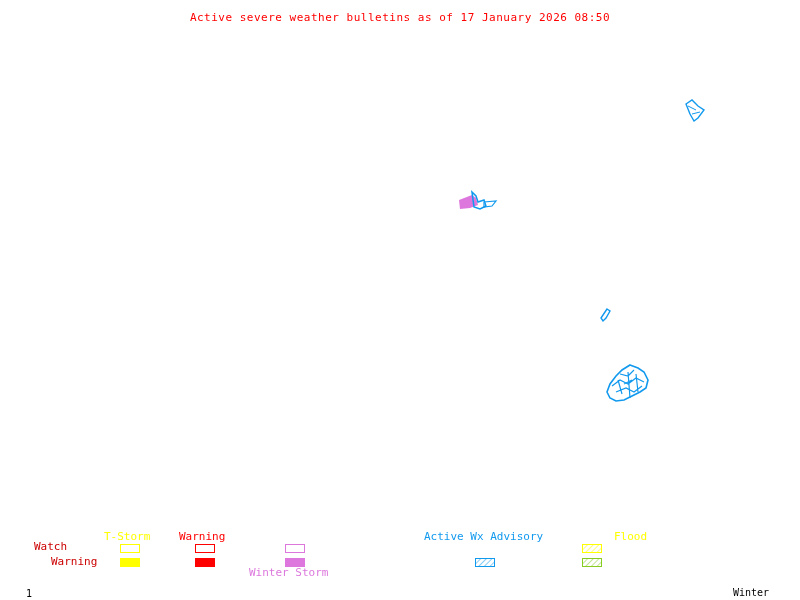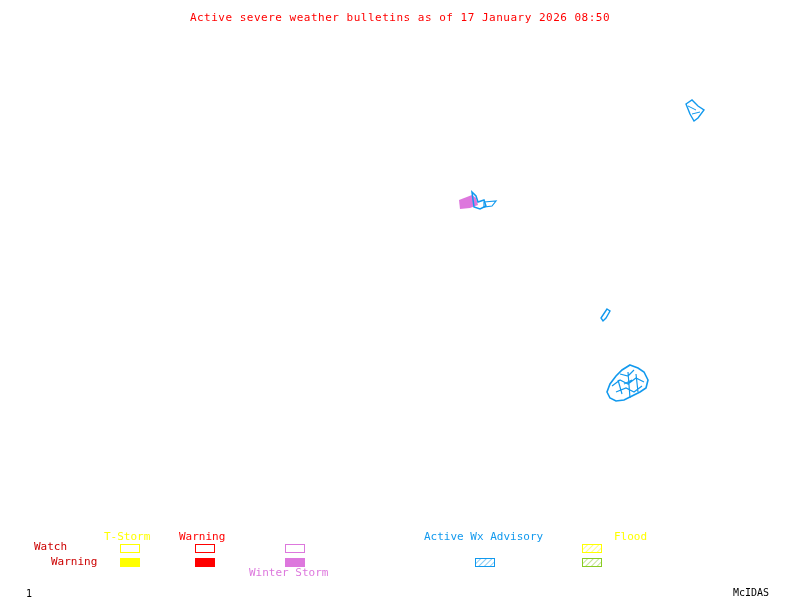--- a/index.html
+++ b/index.html
@@ -74,13 +74,13 @@
 <div class="swatch" style="left:195px;top:558px;background:#ff0000;"></div>
 <div class="swatch" style="left:285px;top:558px;background:#dd77dd;"></div>
 <svg class="swatch" style="left:475px;top:558px;">
     <rect x="0.5" y="0.5" width="19" height="8" fill="url(#hatch-blue)" stroke="#1199ee"></rect>
   </svg>
 <svg class="swatch" style="left:582px;top:558px;">
     <rect x="0.5" y="0.5" width="19" height="8" fill="url(#hatch-green)" stroke="#88cc22"></rect>
   </svg>
 
 <div id="frame-num" class="abs">1</div>
-<div id="mcidas" class="abs">McIDAS</div>
+<div id="mcidas" class="abs">Winter</div>
 
 </body></html>

